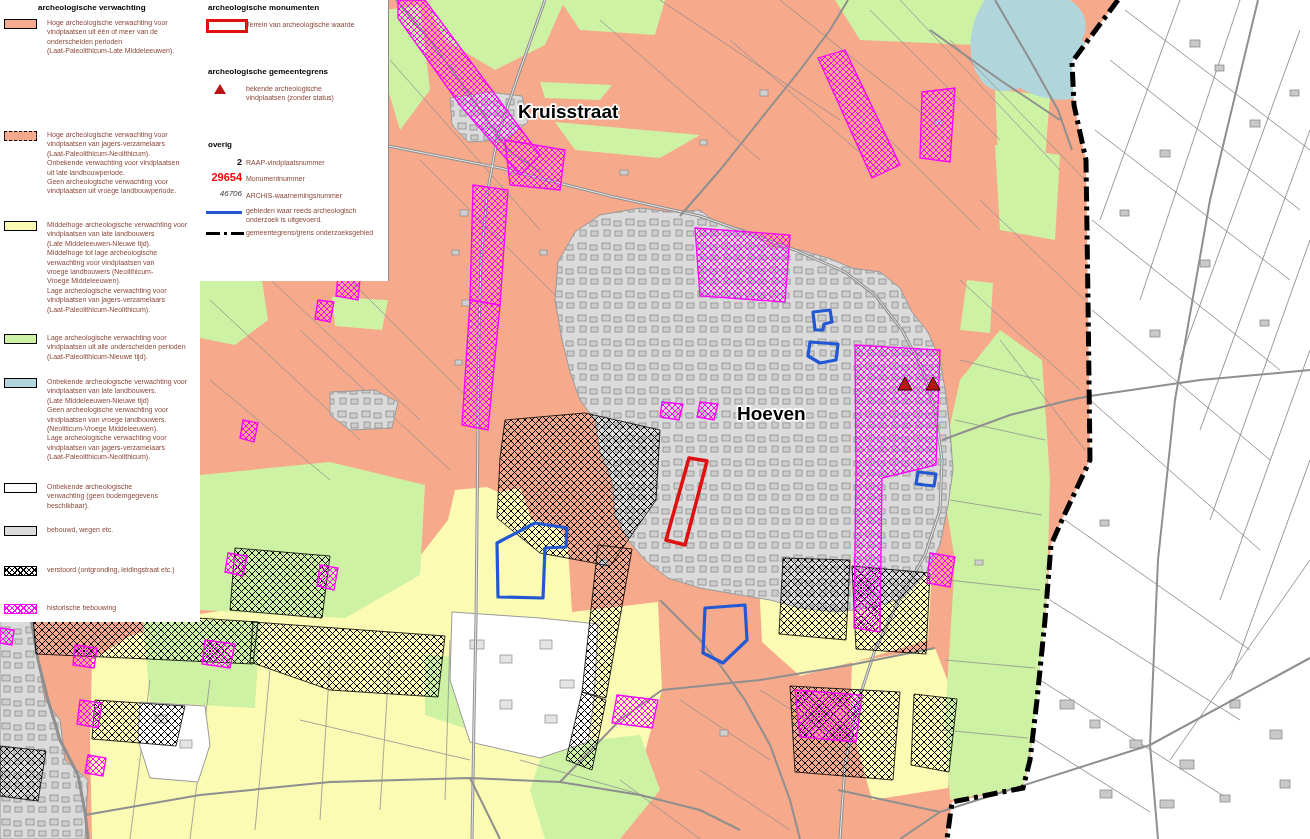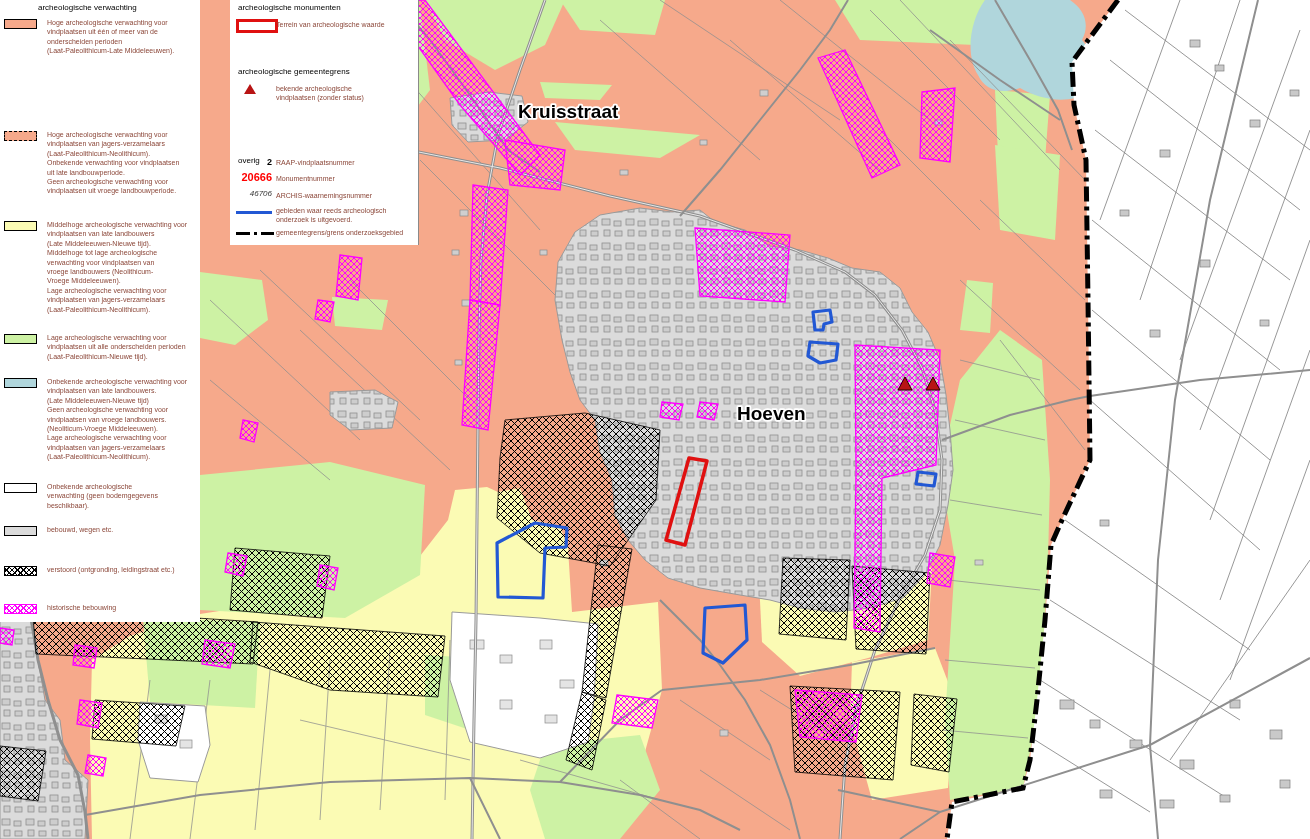--- a/index.html
+++ b/index.html
@@ -1,22 +1,22 @@
 <!DOCTYPE html>
 <html><head>
 <meta charset="utf-8">
 <style>
   html,body{margin:0;padding:0;background:#fff;}
   #stage{position:relative;width:1310px;height:839px;overflow:hidden;
          font-family:"Liberation Sans",sans-serif;background:#f6a98b;}
   #map-svg{position:absolute;left:0;top:0;}
   .panel{position:absolute;background:#ffffff;}
   #panel-verwachting{left:0;top:0;width:200px;height:622px;}
-  #panel-monumenten{left:200px;top:0;width:188px;height:245px;border-right:1px solid #8a8a8a;margin-left:30px;}
-  .panel h3{margin:0;font-size:8px;font-weight:normal;color:#000;}
+  #panel-monumenten{left:200px;top:0;width:188px;height:281px;border-right:1px solid #8a8a8a;}
+  .panel h3{margin:0;font-size:8px;font-weight:bold;color:#000;}
   #panel-verwachting h3{position:absolute;left:38px;top:3px;}
   .leg-row{position:absolute;left:0;width:200px;}
   .leg-sw{position:absolute;left:4px;top:1px;width:33px;height:10px;box-sizing:border-box;border:1px solid #000;}
   .leg-tx{position:absolute;left:47px;top:0;width:152px;font-size:7px;line-height:9.4px;
           color:#8b4638;white-space:pre-line;}
   .sw-salmon{background:#f6a98b;}
   .sw-salmon-dashed{background:#f6a98b;border:1px dashed #000;}
   .sw-yellow{background:#fbfbb4;}
   .sw-green{background:#cdf2a4;}
   .sw-blue{background:#b0d6dc;}
@@ -325,24 +325,24 @@
 <div class="panel" id="panel-monumenten">
   <h3 class="p2-title" style="top:3px">archeologische monumenten</h3>
   <div class="sw-redout" style="top:19px"></div>
   <div class="p2-tx" style="top:20px">Terrein van archeologische waarde</div>
 
   <h3 class="p2-title" style="top:67px">archeologische gemeentegrens</h3>
   <div class="tri" style="top:84px"></div>
   <div class="p2-tx" style="top:84px">bekende archeologische
 vindplaatsen (zonder status)</div>
 
-  <h3 class="p2-title" style="top:156px">overig</h3>
+  <h3 class="p2-title" style="top:140px">overig</h3>
   <div class="ov-sym ov-b" style="top:157px">2</div>
   <div class="p2-tx" style="top:158px">RAAP-vindplaatsnummer</div>
-  <div class="ov-sym ov-red" style="top:171px">20666</div>
+  <div class="ov-sym ov-red" style="top:171px">29654</div>
   <div class="p2-tx" style="top:174px">Monumentnummer</div>
   <div class="ov-sym ov-it" style="top:189px">46706</div>
   <div class="p2-tx" style="top:191px">ARCHIS-waarnemingsnummer</div>
   <div class="blueline" style="top:211px"></div>
   <div class="p2-tx" style="top:206px">gebieden waar reeds archeologisch
 onderzoek is uitgevoerd.</div>
   <div class="dashdot" style="top:232px"></div>
   <div class="p2-tx" style="top:228px">gemeentegrens/grens onderzoeksgebied</div>
 </div>
 

